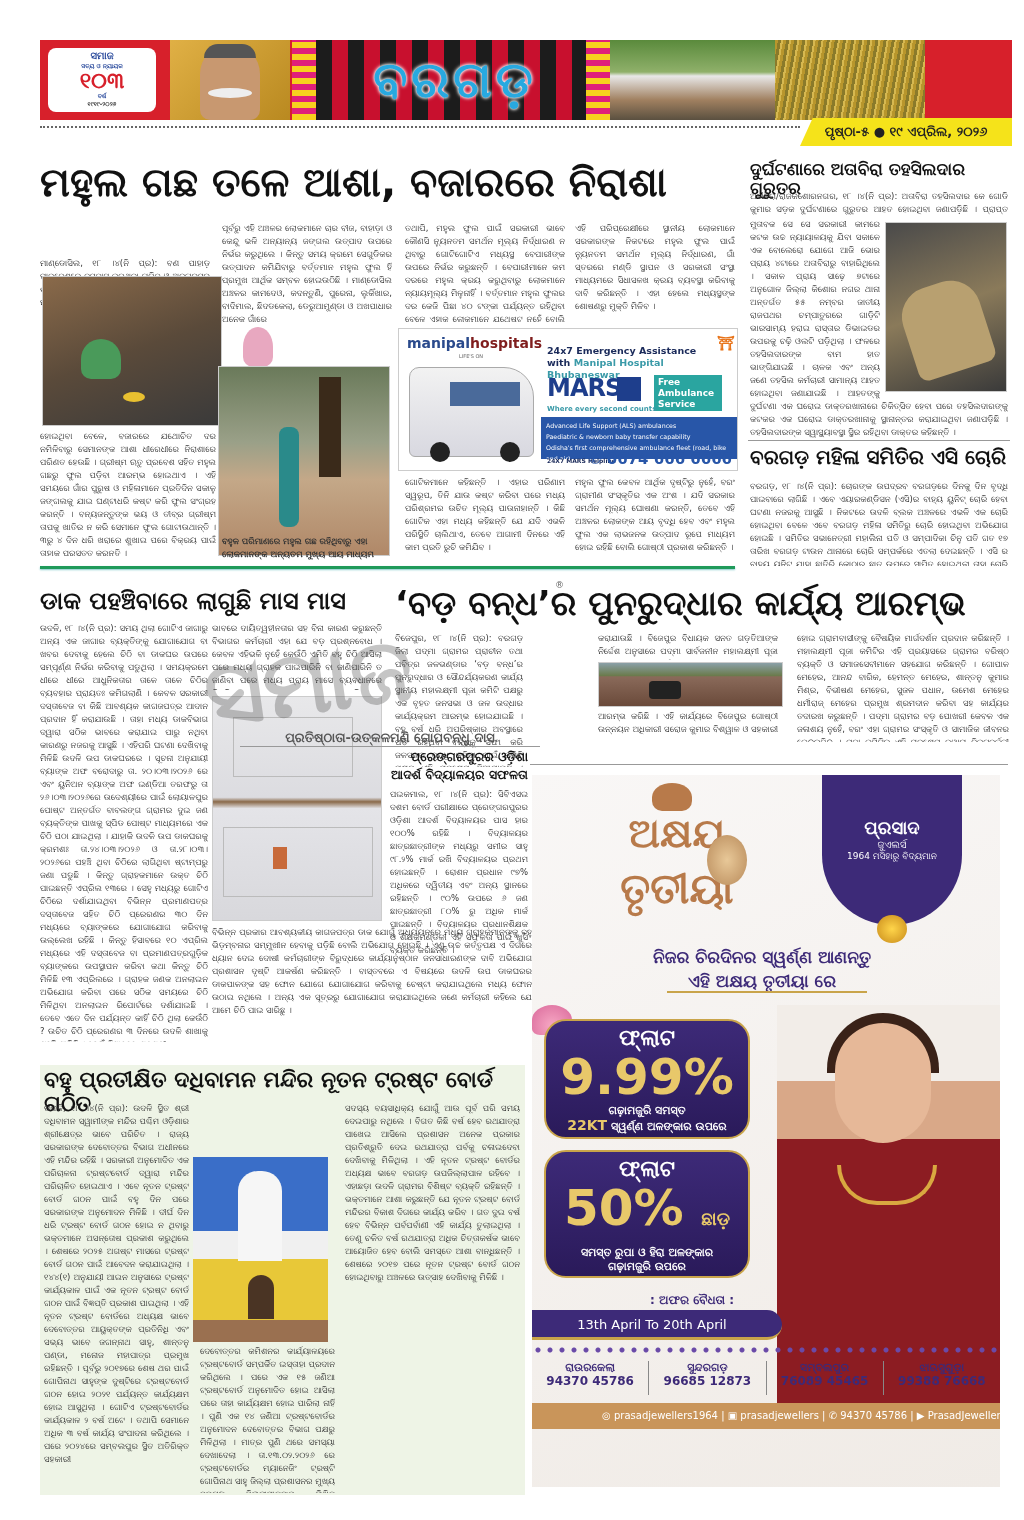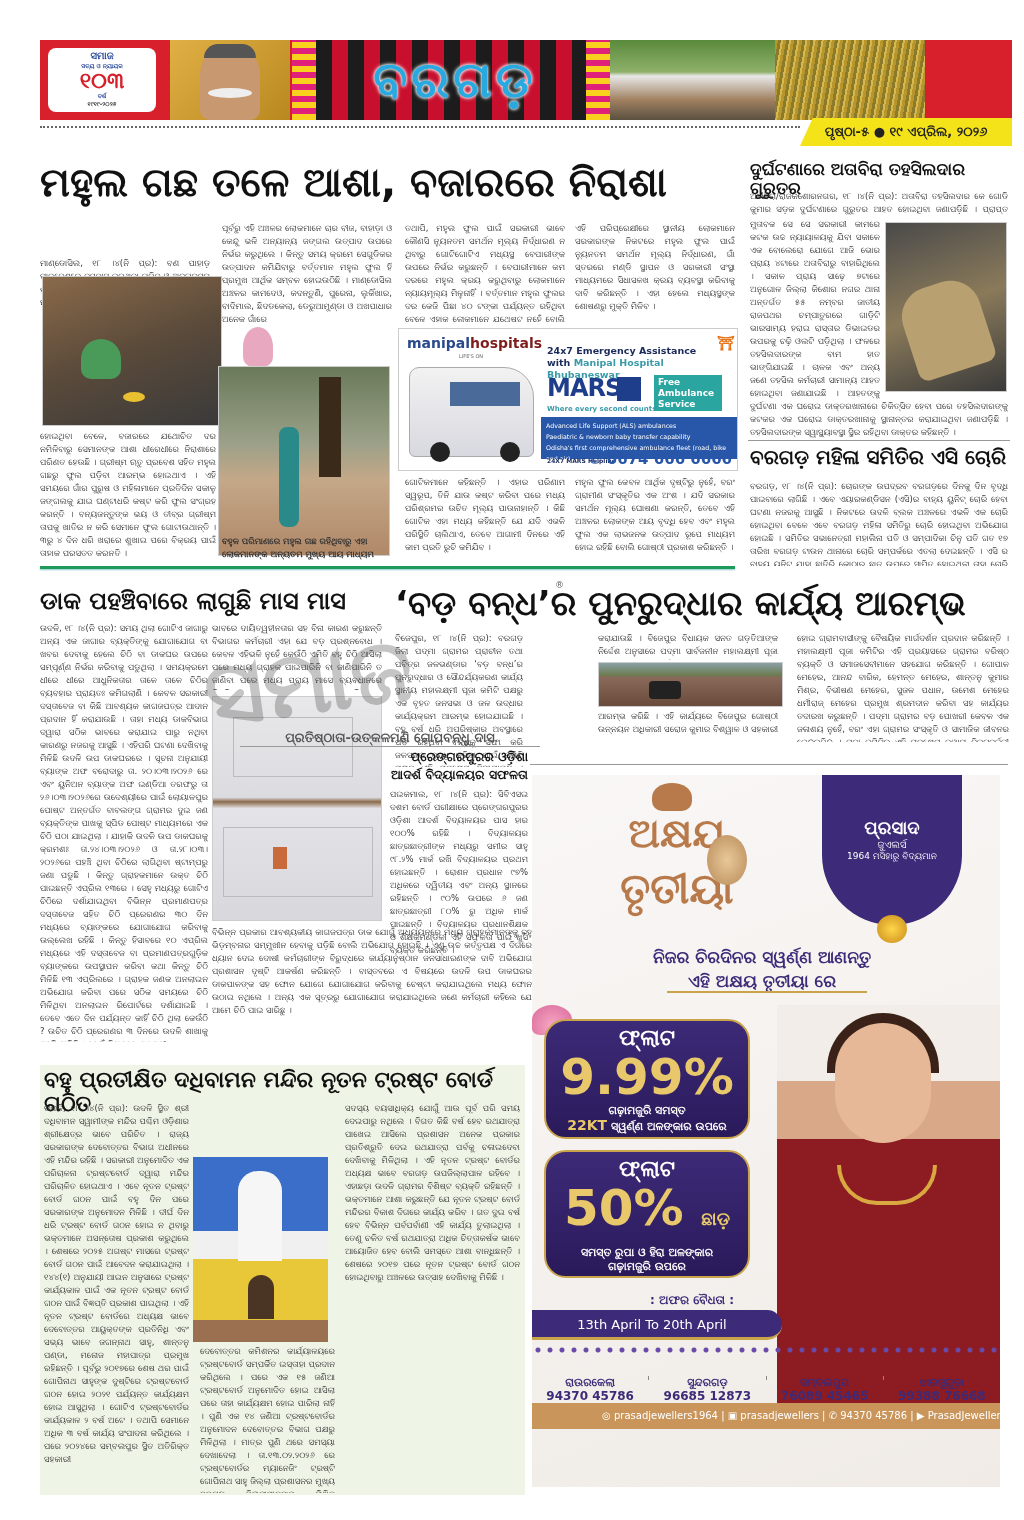--- a/index.html
+++ b/index.html
@@ -63,21 +63,21 @@
 .prasad .box .sub b{color:#e8c86a;font-size:14px}
 .prasad .lotus{width:40px;height:30px;background:radial-gradient(ellipse at 50% 70%,#f7a8c4,#d9689a);border-radius:50% 50% 20% 20%}
 .prasad .model{left:245px;top:230px;width:223px;height:420px;background:linear-gradient(180deg,#f2ede8 0 18%,#d9a888 18% 32%,#8c1c22 32% 100%)}
 .prasad .model .face{position:absolute;left:58px;top:18px;width:96px;height:120px;border-radius:48px;background:#e6b898}
 .prasad .model .hair{position:absolute;left:50px;top:8px;width:112px;height:60px;border-radius:56px 56px 0 0;background:#3a2218}
 .prasad .model .neck{position:absolute;left:60px;top:160px;width:100px;height:40px;border-radius:0 0 50px 50px;border:4px solid #d9a840;border-top:none}
 .prasad .validity{left:75px;top:518px;width:170px;text-align:center;font-size:12px;color:#3d2a78;font-weight:bold}
 .prasad .dates{left:-10px;top:535px;width:260px;height:30px;background:#3d2a78;border-radius:0 16px 16px 0;border-bottom:3px solid #c9a44a;color:#fff;font-size:13px;line-height:30px;text-align:center}
 .prasad .dotsrow{left:0;top:570px;width:468px;height:10px;background:radial-gradient(circle,#6a4aa8 2px,transparent 3px) 0 0/12px 10px}
 .prasad .branches{left:0;top:582px;width:468px;height:42px;display:flex}
-.prasad .branch{flex:1;text-align:center;border-right:1px solid #888;margin:19px 0}
+.prasad .branch{flex:1;text-align:center;border-right:1px solid #888;margin:4px 0}
 .prasad .branch:last-child{border-right:none}
 .prasad .branch .bn{font-size:11px;color:#3d2a78;font-weight:bold}
 .prasad .branch .bp{font-size:12px;color:#3d2a78;font-weight:bold}
 .prasad .social{left:0;top:628px;width:544px;height:26px;background:#c9955a;color:#fff;font-size:10px;line-height:26px;text-align:center;white-space:nowrap}
 .watermark{left:210px;top:620px;width:330px;height:200px;color:rgba(90,90,90,.35);font-size:90px;font-weight:bold;transform:rotate(-8deg);pointer-events:none}
 .wm-credit{left:240px;top:730px;width:300px;font-size:13px;color:#555;font-weight:bold;text-align:center;border-bottom:1px solid #999}
 .templebox{left:40px;top:1065px;width:485px;height:430px;background:#eef4e6}
 .temple-photo{left:193px;top:1157px;width:135px;height:185px;background:linear-gradient(180deg,#3a6ec8 0 40%,#f0f0f0 40% 55%,#e8c838 55% 88%,#9a7050 88%)}
 .temple-photo .spire{position:absolute;left:45px;top:14px;width:44px;height:90px;background:#f6f6f6;border-radius:20px 20px 0 0}
 .temple-photo .door{position:absolute;left:55px;top:118px;width:26px;height:44px;background:#4a3424;border-radius:13px 13px 0 0}

